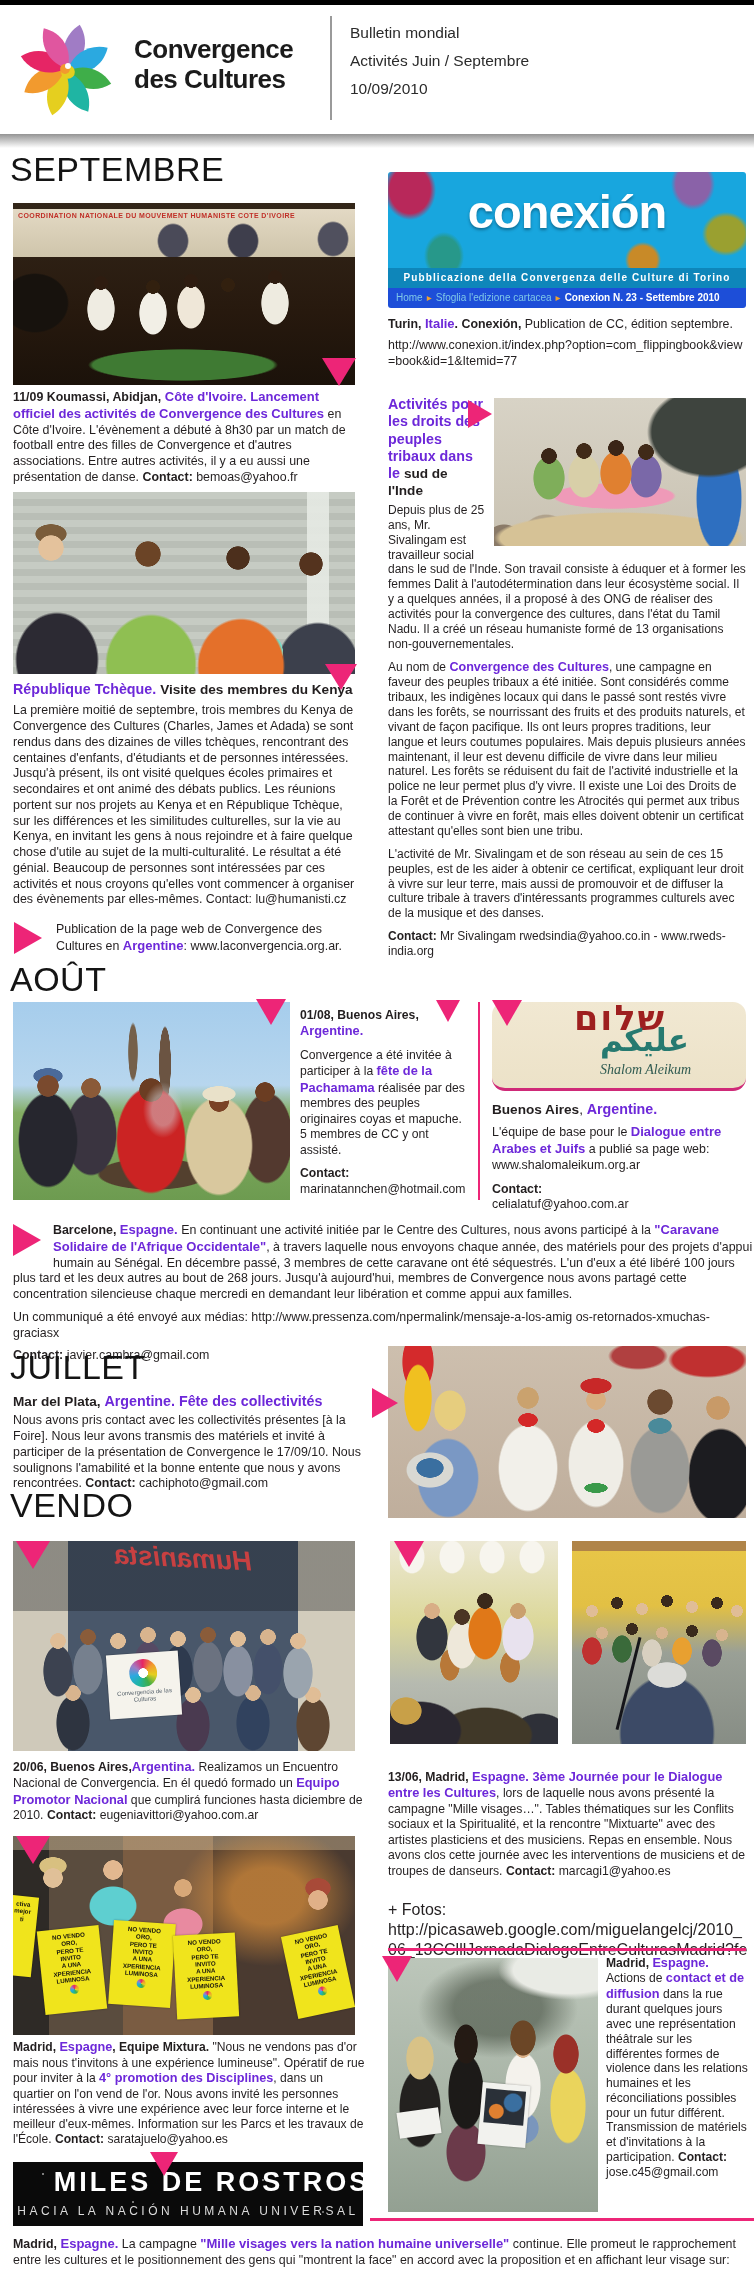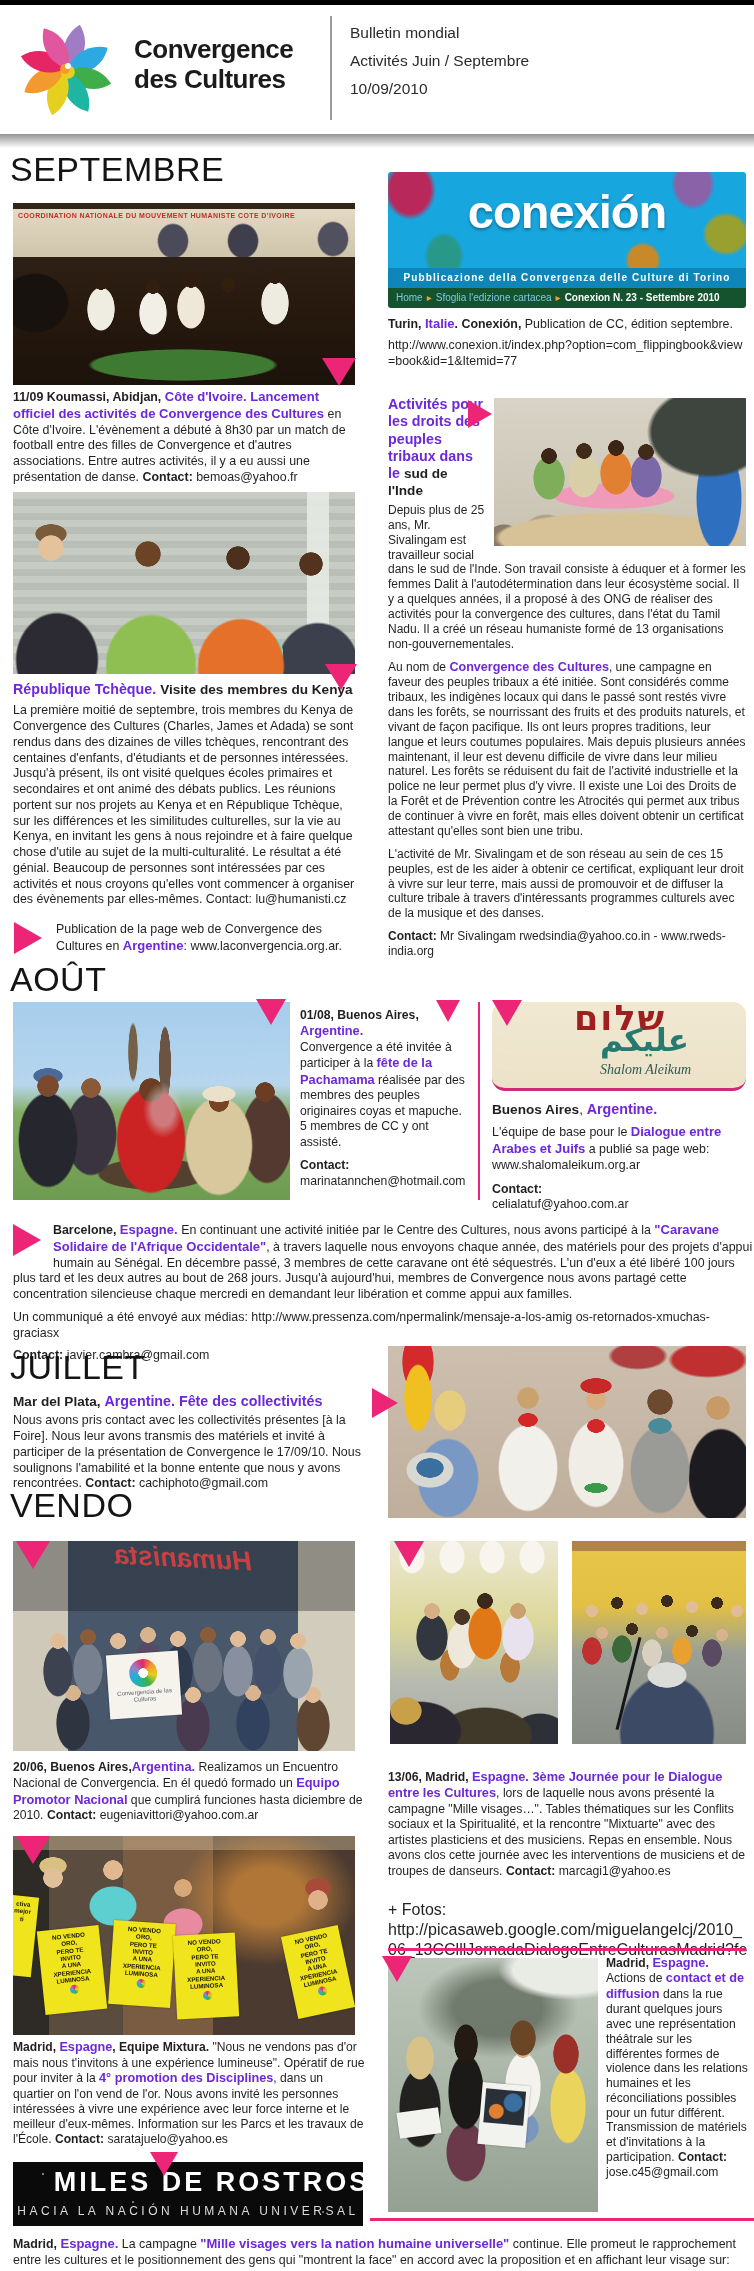--- a/index.html
+++ b/index.html
@@ -33,21 +33,21 @@
       radial-gradient(ellipse 26px 30px at 22px 18px,#b8285a 78%,rgba(0,0,0,0)),
       radial-gradient(ellipse 20px 24px at 56px 84px,#27988a 78%,rgba(0,0,0,0)),
       radial-gradient(ellipse 22px 26px at 305px 12px,#8a62a8 78%,rgba(0,0,0,0)),
       radial-gradient(ellipse 24px 22px at 338px 62px,#9aa030 78%,rgba(0,0,0,0)),
       radial-gradient(ellipse 18px 18px at 255px 88px,#c88a28 78%,rgba(0,0,0,0)),
       #18a6de;}
   #cx-word{position:absolute;left:0;top:12px;width:358px;text-align:center;font-size:47px;font-weight:700;
       letter-spacing:-1px;color:#fff;text-shadow:0 2px 3px rgba(0,40,60,.45);}
   #cx-tag{position:absolute;left:0;top:96px;width:358px;height:20px;background:#0e86ba;color:#fff;
       font-size:10px;font-weight:700;letter-spacing:1.1px;text-align:center;line-height:20px;}
-  #cx-crumb{position:absolute;left:0;top:116px;width:358px;height:20px;background:#14532d;color:#fff;
+  #cx-crumb{position:absolute;left:0;top:116px;width:358px;height:20px;background:#1d4ed8;color:#fff;
       font-size:10px;line-height:20px;padding-left:8px;box-sizing:border-box;white-space:nowrap;}
   #cx-crumb .lk{color:#7ec7e8;}
   #cx-crumb .sep{color:#f0a030;padding:0 4px;}
   #cx-crumb .iss{font-weight:700;color:#fff;}
   
   #shalom{position:absolute;left:492px;top:1002px;width:254px;height:86px;z-index:1;
       background:linear-gradient(180deg,#f1e8d2,#ece2c8);border-bottom:3px solid #cf2a78;border-radius:13px;}
   #sh-heb{position:absolute;left:82px;top:-4px;font-family:"DejaVu Sans",sans-serif;font-size:35px;font-weight:700;color:#9e1f1f;letter-spacing:2px;}
   #sh-ara{position:absolute;left:108px;top:20px;font-family:"DejaVu Sans",sans-serif;font-size:31px;font-weight:700;color:#267a70;}
   #sh-scr{position:absolute;left:108px;top:60px;font-family:"Liberation Serif",serif;font-style:italic;font-size:14px;color:#2f5a50;}
@@ -242,21 +242,21 @@
         radial-gradient(ellipse 26px 46px at 254px 136px,#53392f 95%,rgba(0,0,0,0)),
         radial-gradient(ellipse 56px 16px at 140px 172px,#53402e 95%,rgba(0,0,0,0)),
         radial-gradient(ellipse 6px 38px at 152px 62px,#6b5442 95%,rgba(0,0,0,0)),
         radial-gradient(ellipse 5px 30px at 120px 50px,#75604a 88%,rgba(0,0,0,0)),
         linear-gradient(180deg,#a6cdec 0%,#b7d6ee 42%,#83ad62 56%,#6d9b50 100%);"></div>
   <div class="td" style="left:256px;top:999px;border-width:26px 15px 0 15px;"></div>
   <div class="td" style="left:436px;top:1000px;border-width:22px 12px 0 12px;"></div>
 
   <div class="blk" style="left:300px;top:1008px;width:172px;font-size:12.2px;">
     <div><span class="seg-b">01/08, Buenos Aires,</span><br><span class="seg-p">Argentine.</span></div>
-    <div style=""><span>Convergence a été invitée à participer à la </span><span class="seg-p">fête de la Pachamama</span><span> réalisée par des membres des peuples originaires coyas et mapuche. 5 membres de CC y ont assisté.</span></div>
+    <div style="margin-top:8px;"><span>Convergence a été invitée à participer à la </span><span class="seg-p">fête de la Pachamama</span><span> réalisée par des membres des peuples originaires coyas et mapuche. 5 membres de CC y ont assisté.</span></div>
     <div style="margin-top:8px;"><span class="seg-b">Contact:</span><br><span>marinatannchen@hotmail.com</span></div>
   </div>
 
   <div class="pline" style="left:478px;top:1002px;width:2px;height:198px;"></div>
 
   <div id="shalom">
     <div id="sh-heb">שלום</div>
     <div id="sh-ara">عليكم</div>
     <div id="sh-scr">Shalom Aleikum</div>
   </div>

